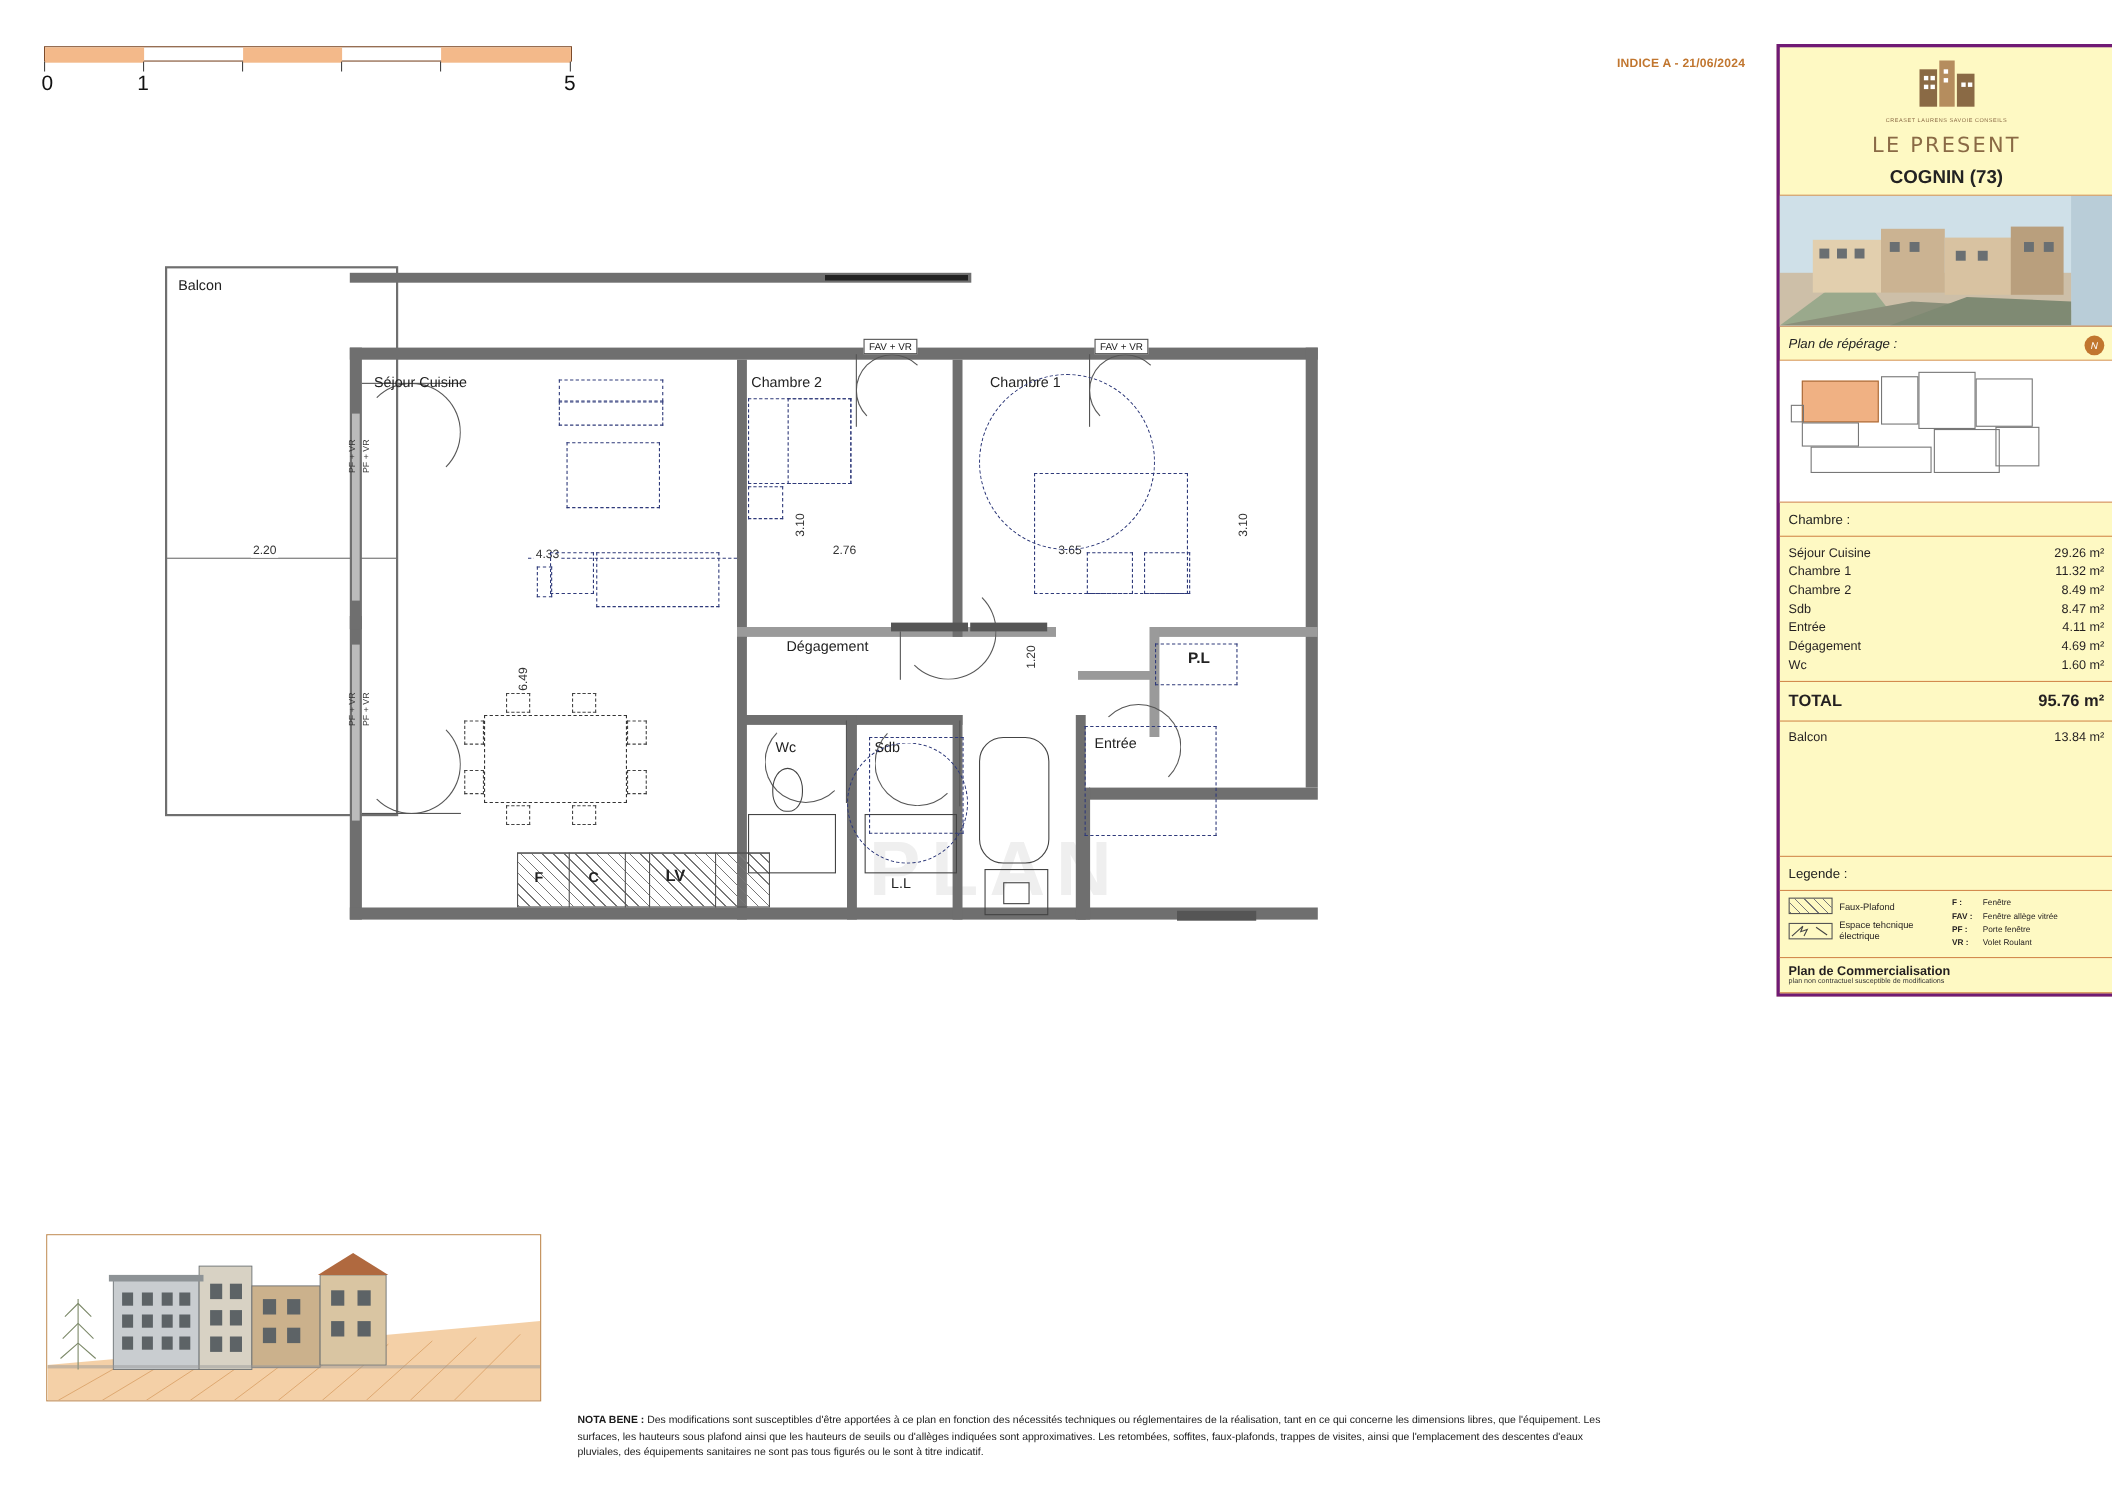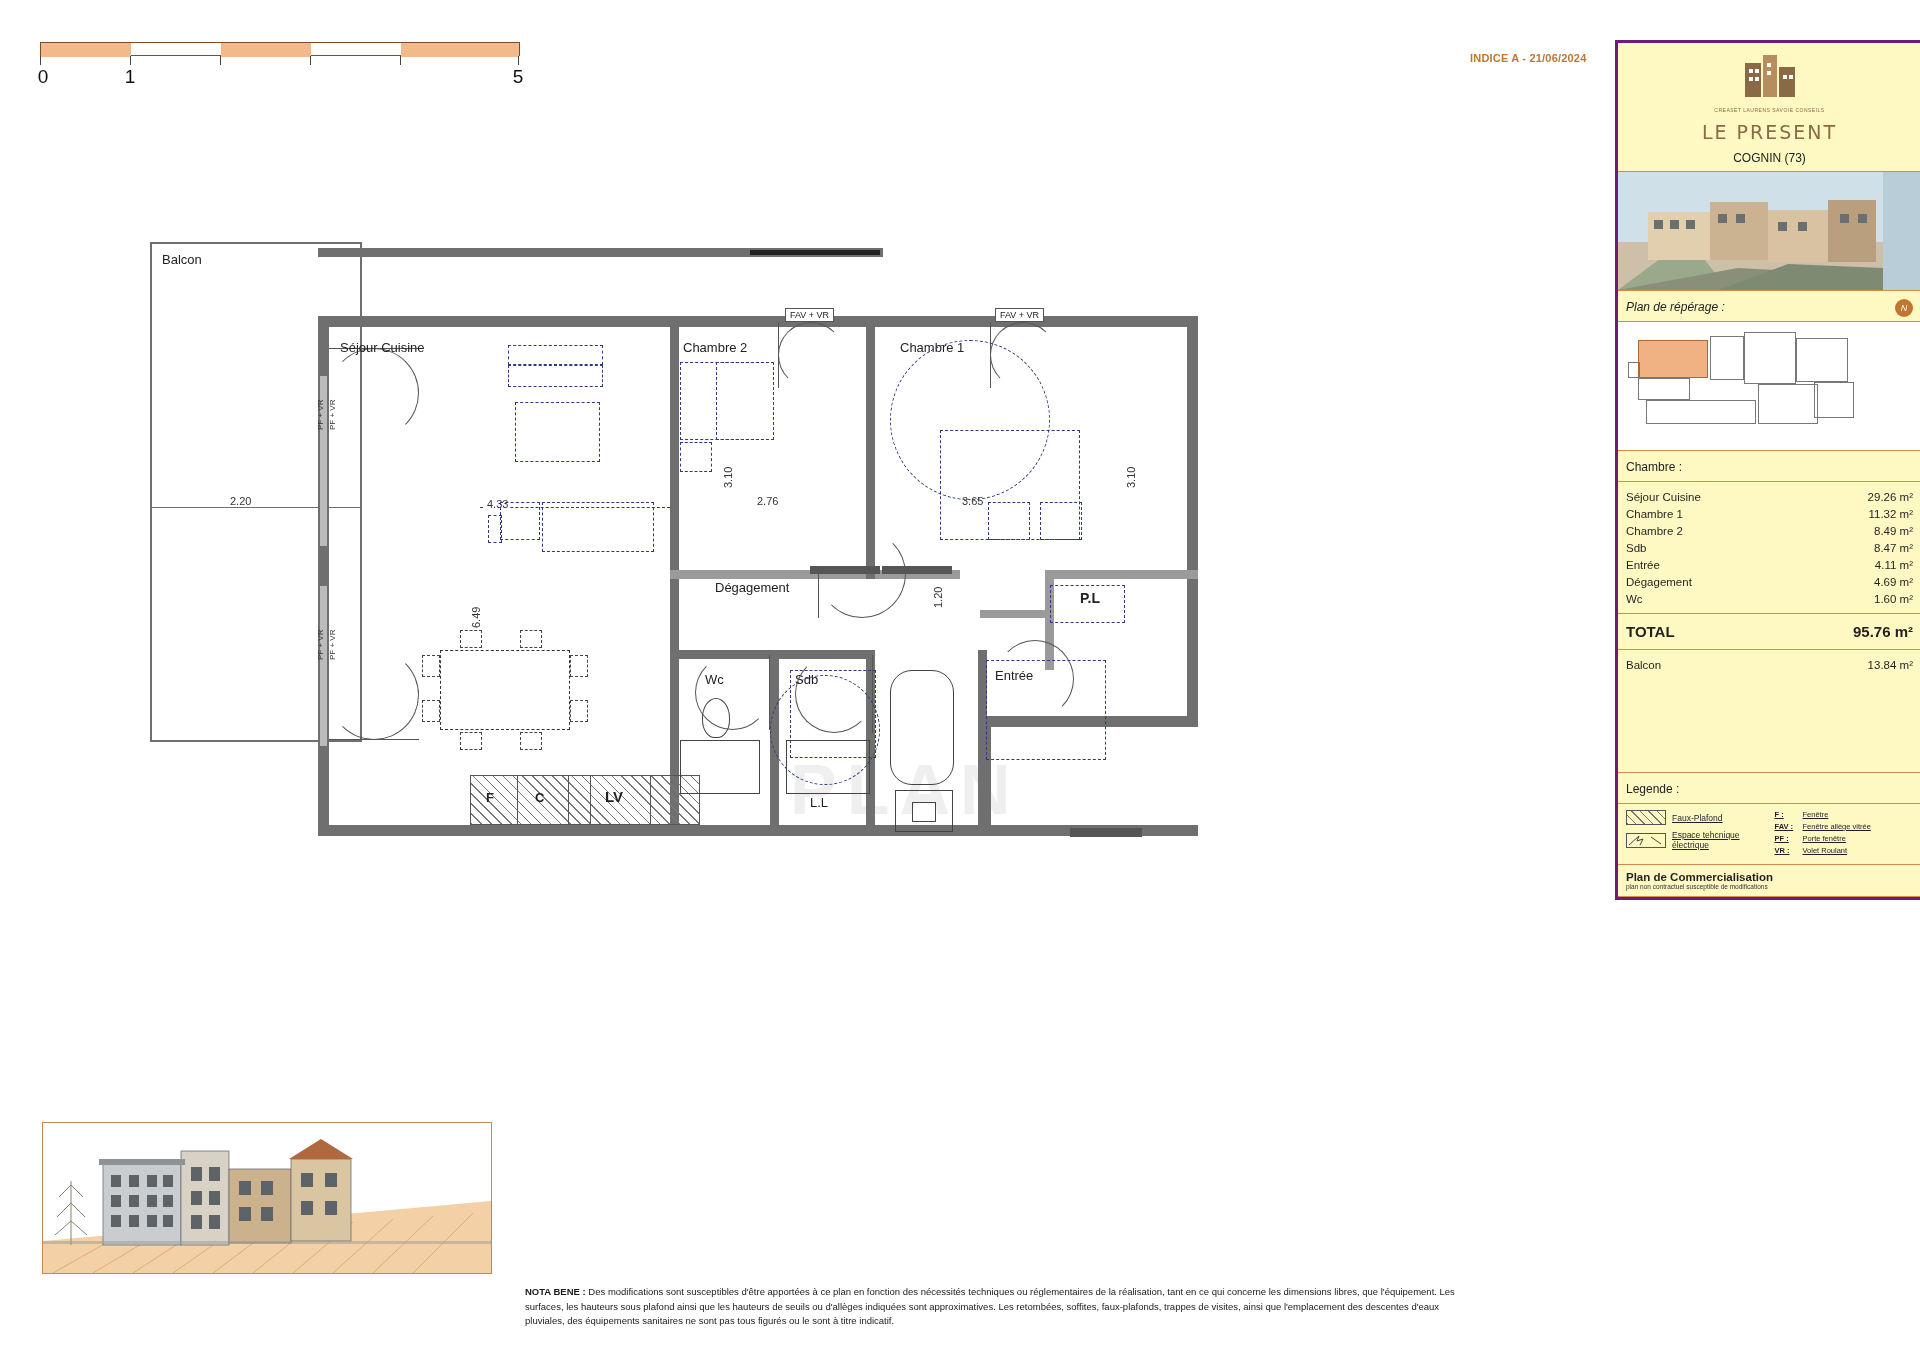--- a/index.html
+++ b/index.html
@@ -34,21 +34,21 @@
 
   
   .panel{position:absolute;left:1615px;top:40px;width:309px;border:3px solid #701a75;box-sizing:border-box;background:#fef9c3;}
   .panel .sec{border-bottom:1px solid #d38b4e;padding:6px 8px;}
   .indice{position:absolute;left:1470px;top:52px;font-size:11px;font-weight:bold;color:#c1762f;letter-spacing:.2px;}
 
   .logo-wrap{text-align:center;padding:12px 8px 10px;}
   .logo-mark{width:86px;height:56px;margin:0 auto 2px;position:relative;}
   .logo-sub{font-size:5px;color:#8a6a45;letter-spacing:.5px;}
   .brand{font-size:19px;letter-spacing:2px;color:#8a6a45;margin-top:8px;font-family:"DejaVu Sans",sans-serif;}
-  .city{font-size:12px;font-weight:normal;margin-top:8px;color:#222;}
+  .city{font-size:17px;font-weight:bold;margin-top:8px;color:#222;}
 
   .photo{height:118px;position:relative;overflow:hidden;background:#b9cdd8;}
   .keyplan{height:120px;position:relative;background:#fff;}
   .kp-shape{position:absolute;border:1px solid #777;box-sizing:border-box;}
   .kp-hi{position:absolute;background:#f0b183;border:1px solid #a96a38;box-sizing:border-box;}
 
   .sectitle{font-size:12px;color:#222;}
   .btline{display:flex;justify-content:space-between;font-size:15px;padding:1px 0;}
   .srow{display:flex;justify-content:space-between;font-size:11.5px;padding:2.5px 0;}
   .srow .v{font-variant-numeric:tabular-nums;}
@@ -336,21 +336,21 @@
       <div class="srow">
         <span>Balcon</span>
         <span class="v">13.84 m²</span>
       </div>
     </div>
 
     <div class="sec">
       <span class="sectitle">Legende :</span>
     </div>
 
-    <div class="sec" style="display:flex;gap:10px;text-decoration:underline;">
+    <div class="sec" style="display:flex;gap:10px;">
       <div style="flex:1;">
         <div class="legend-row">
           <span class="legend-sw h"></span>
           <span>Faux-Plafond</span>
         </div>
         <div class="legend-row">
           <span class="legend-sw">
             <svg width="38" height="13" viewBox="0 0 38 13">
                 <path d="M2 11 L12 2 M12 2 L10 7 L16 5 L13 11" stroke="#444" fill="none" stroke-width="1"></path>
                 <path d="M24 3 L34 10" stroke="#444" stroke-width="1"></path>

